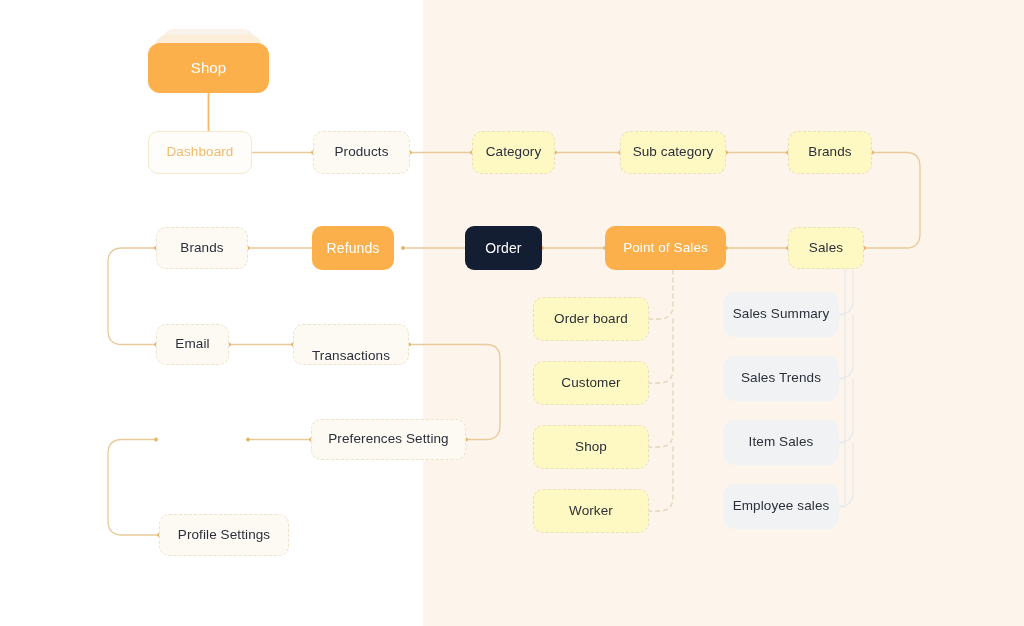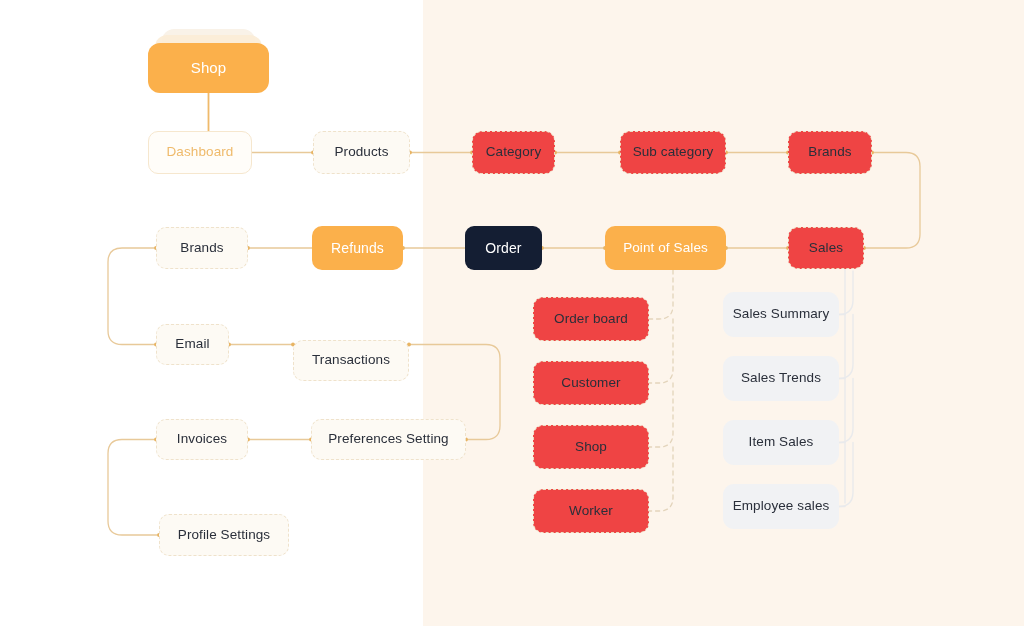--- a/index.html
+++ b/index.html
@@ -41,21 +41,21 @@
     border-radius: 10px;
     font-size: 13.5px;
     line-height: 1.2;
     letter-spacing: 0.1px;
     color: #2A2F3A;
     padding: 0 6px;
   }
   
   .n-dashed {
     border: 1.4px dashed #EBDCC2;
-    background: #ef4444;
+    background: #fef9c3;
   }
   
   .n-dashed-w {
     border: 1.4px dashed #EFE2CB;
     background: #FDFAF4;
   }
   
   .n-outline {
     border: 1.4px solid #F6E7CE;
     background: #FFFDF9;
@@ -211,47 +211,44 @@
   </div>
 
   <div class="node n-dashed" style="left:788px; top:131px; width:84px; height:43px;">
     <span>Brands</span>
   </div>
 
   <div class="node n-dashed-w" style="left:156px; top:227px; width:92px; height:42px;">
     <span>Brands</span>
   </div>
 
-  <div class="node n-orange" style="left:312px; top:226px; width:91px; height:44px; font-size:14px;">
+  <div class="node n-orange" style="left:312px; top:226px; width:82px; height:44px; font-size:14px;">
     <span>Refunds</span>
   </div>
 
   <div class="node n-orange" style="left:605px; top:226px; width:121px; height:44px; font-size:13.5px;">
     <span>Point of Sales</span>
   </div>
 
   <div class="node n-dark" style="left:465px; top:226px; width:77px; height:44px; font-size:14px;">
     <span>Order</span>
   </div>
 
   <div class="node n-dashed" style="left:788px; top:227px; width:76px; height:42px;">
     <span>Sales</span>
   </div>
 
   <div class="node n-dashed-w" style="left:156px; top:324px; width:73px; height:41px;">
     <span>Email</span>
   </div>
 
-  <div class="node n-dashed-w" style="left:293px; top:340px; width:116px; height:41px;">
+  <div class="node n-dashed-w" style="left:293px; top:324px; width:116px; height:41px;align-items:flex-end;">
     <span>Transactions</span>
   </div>
 
-  <div class="node n-dashed-w" style="left:156px; top:419px; width:92px; height:41px;">
-    <span>Invoices</span>
-  </div>
 
   <div class="node n-dashed-w" style="left:311px; top:419px; width:155px; height:41px;">
     <span>Preferences Setting</span>
   </div>
 
   <div class="node n-dashed-w" style="left:159px; top:514px; width:130px; height:42px;">
     <span>Profile Settings</span>
   </div>
 
   <div class="node n-dashed" style="left:533px; top:297px; width:116px; height:44px;">

